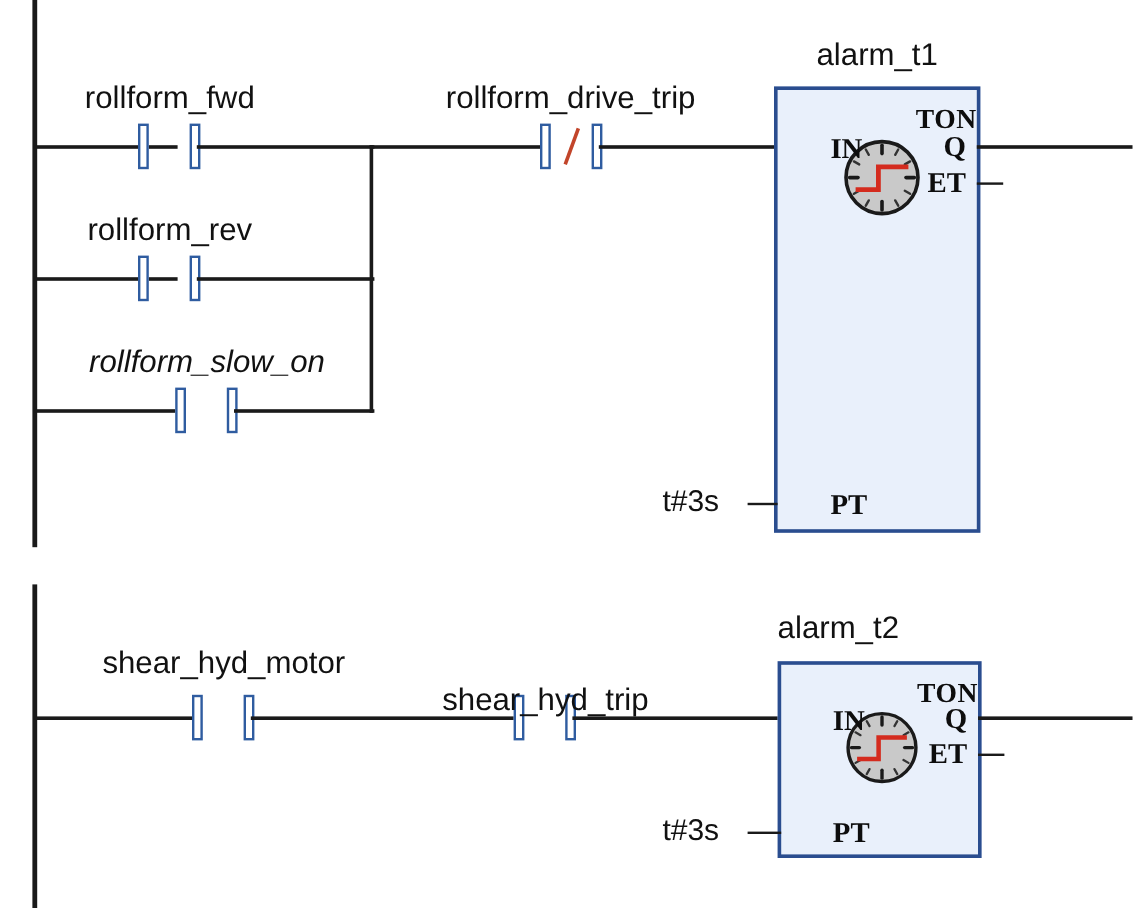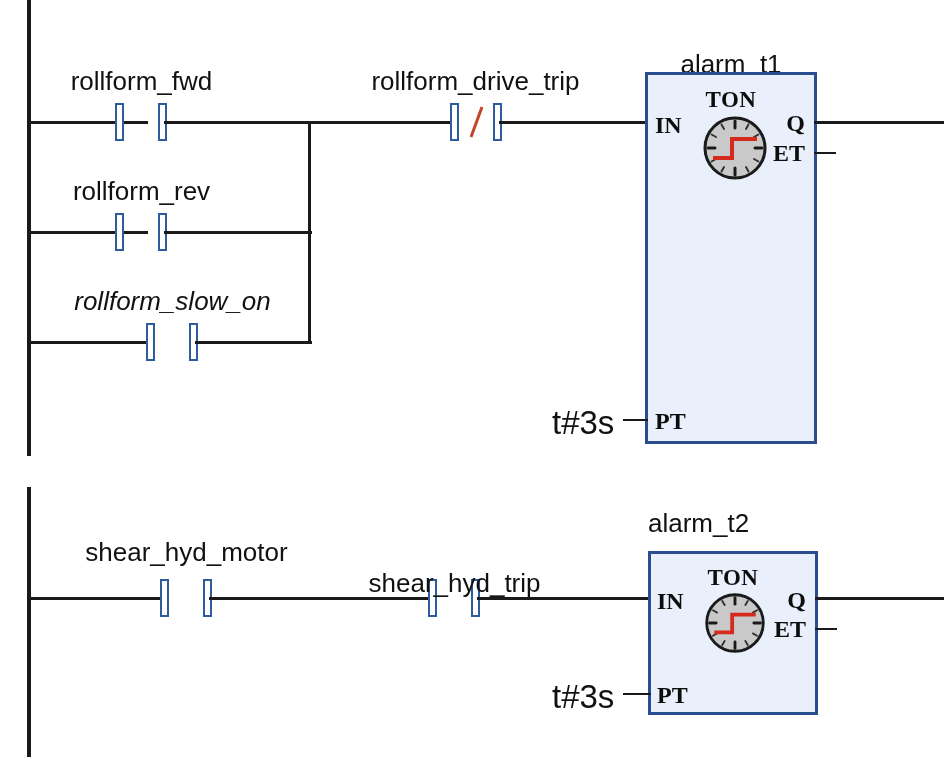--- a/index.html
+++ b/index.html
@@ -31,39 +31,39 @@
   .tag-label{
     position:absolute;color:#111111;font-size:26px;
     font-family:"Liberation Sans",sans-serif;
     white-space:nowrap;text-align:center;
   }
   .inst-label{
     position:absolute;color:#111111;font-size:26px;
     font-family:"Liberation Sans",sans-serif;white-space:nowrap;
   }
   .pt-value{
-    position:absolute;color:#111111;font-size:33px;
+    position:absolute;color:#111111;font-size:25px;
     font-family:"Liberation Sans",sans-serif;white-space:nowrap;
   }
 
   
   .fb{
     position:absolute;box-sizing:border-box;
     background:#e9f0fb;border:3px solid #2a4d8f;
   }
   .fb-title{
-    position:absolute;left:0;right:0;text-align:center;
+    position:absolute;left:0;right:0;text-align:right;
     font-family:"Liberation Serif",serif;font-weight:bold;
     font-size:23px;color:#0d0d0d;letter-spacing:0.5px;
   }
   .fb-pin{
     position:absolute;font-family:"Liberation Serif",serif;
     font-weight:bold;font-size:24px;color:#0d0d0d;
   }
-  .fb-pin.left{text-align:left;}
+  .fb-pin.left{text-align:left;margin-left:37px;}
   .fb-pin.right{text-align:right;}
 
   .clock-wrap{position:absolute;}
 </style>
 </head>
 <body>
 
 <div id="stage">
 
   <div>
@@ -98,21 +98,21 @@
 
     <div class="wire-h" style="left:308px; top:121px; width:145px;"></div>
     <div class="contact" style="left:450px; top:103px; width:52px; height:38px;">
       <div class="bar left"></div>
       <div class="slash"></div>
       <div class="bar right"></div>
     </div>
     <div class="wire-h" style="left:499px; top:121px; width:149px;"></div>
     <div class="tag-label" style="left:313px; top:66px; width:325px;">rollform_drive_trip</div>
 
-    <div class="inst-label" style="left:645px; top:30px; width:172px; text-align:center;margin-top:19px;">alarm_t1</div>
+    <div class="inst-label" style="left:645px; top:30px; width:172px; text-align:center;">alarm_t1</div>
 
     <div class="fb" style="left:645px; top:72px; width:172px; height:372px;">
       <div class="fb-title" style="top:12px;">TON</div>
 
       <div class="clock-wrap" style="left:52px; top:38px; width:70px; height:70px;">
         <svg viewBox="0 0 70 70" width="70" height="70">
           <circle cx="35" cy="35" r="30" fill="#c9c9c9" stroke="#1a1a1a" stroke-width="3"></circle>
           <g stroke="#1a1a1a" stroke-width="3" stroke-linecap="round">
             <line x1="35" y1="8" x2="35" y2="15"></line>
             <line x1="35" y1="55" x2="35" y2="62"></line>

